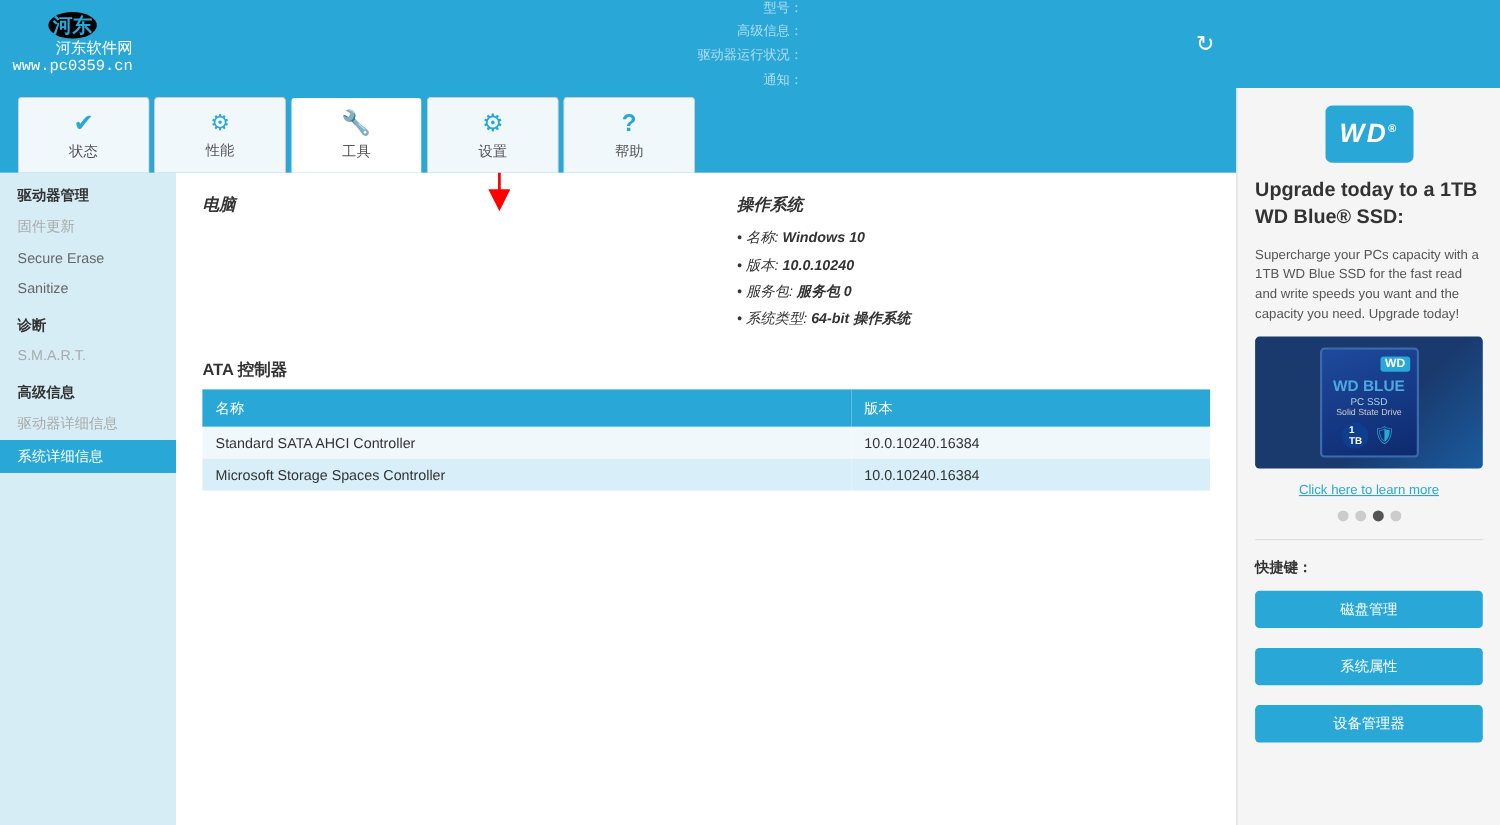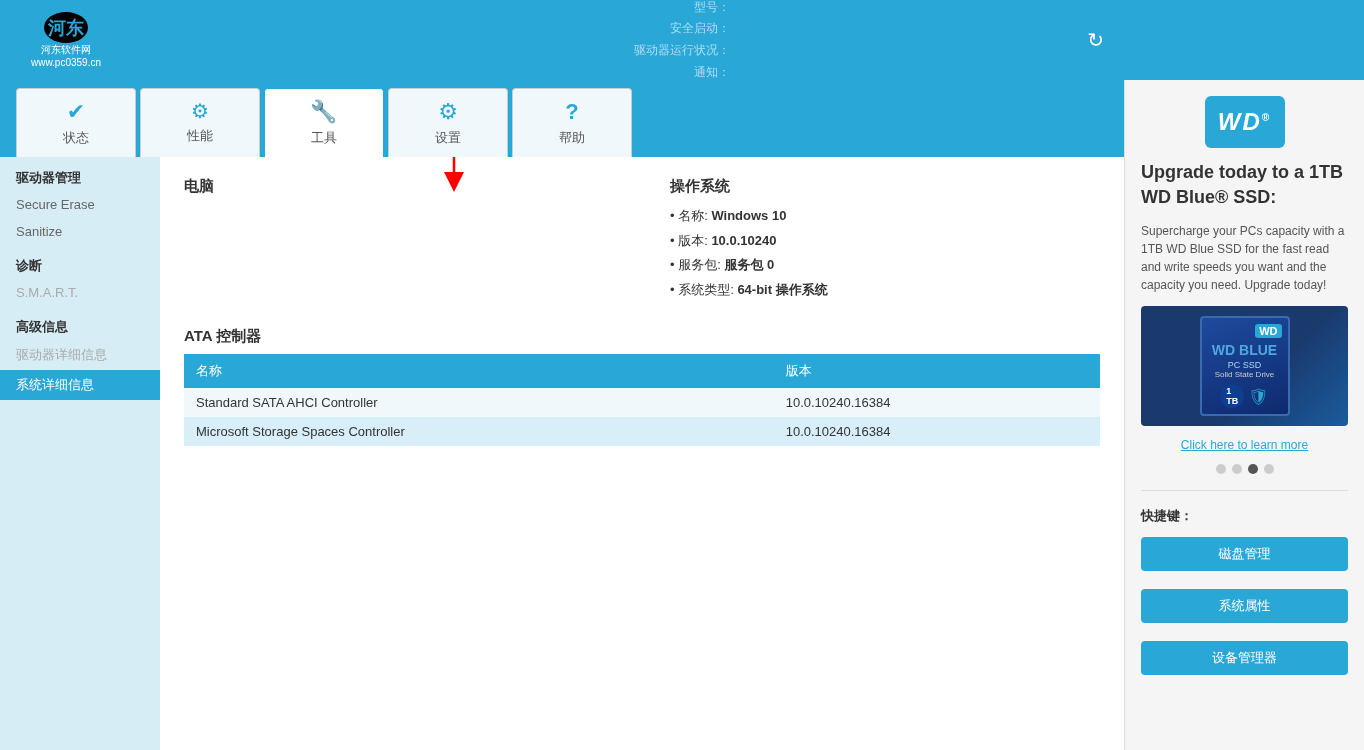--- a/index.html
+++ b/index.html
@@ -42,23 +42,24 @@
       background: #000000;
       border-radius: 50%;
       display: flex;
       align-items: center;
       justify-content: center;
       font-size: 18px;
       color: #29a8d8;
       font-weight: bold;
     }
     .logo-text {
-      font-size: 10px;
-      color: #fff;
-      text-align: center;
+      font-size: 14px;
+      color: #fff;
+      text-align: right;
+      font-family: Liberation Mono, monospace;
     }
     .header-info {
       position: absolute;
       left: 50%;
       transform: translateX(-50%);
       text-align: right;
       color: #b0ddf0;
       font-size: 12px;
       line-height: 1.8;
     }
@@ -151,20 +152,21 @@
       background: #fff;
       padding: 20px 24px;
       overflow-y: auto;
     }
 
     
     .info-row {
       display: flex;
       gap: 56px;
       margin-bottom: 24px;
+      font-style: italic;
     }
     .info-col {
       flex: 1;
     }
     .info-col-title {
       font-size: 15px;
       font-weight: bold;
       color: #333;
       margin-bottom: 8px;
     }
@@ -364,21 +366,21 @@
     <div class="logo-img">
       <div class="logo-circle">河东</div>
       <div class="logo-text">
         <span>河东软件网</span><br>
         <span>www.pc0359.cn</span>
       </div>
     </div>
   </div>
   <div class="header-info">
     <span>型号：</span>
-    <span>安全启动：</span>
+    <span>高级信息：</span>
     <span>驱动器运行状况：</span>
     <span>通知：</span>
   </div>
   <div class="header-refresh">↻</div>
 </div>
 
 <div class="main-layout">
 
   <div class="left-area">
 
@@ -404,20 +406,21 @@
           <span class="tab-icon" style="font-size:22px;font-weight:bold;color:#29a8d8;">?</span>
           <span class="tab-label">帮助</span>
         </div>
       </div>
     </div>
 
     <div class="sidebar-and-main">
 
       <div class="sidebar">
         <div class="sidebar-section-title">驱动器管理</div>
+        <div class="sidebar-item disabled">固件更新</div>
         <div class="sidebar-item">Secure Erase</div>
         <div class="sidebar-item">Sanitize</div>
         <div class="sidebar-section-title">诊断</div>
         <div class="sidebar-item disabled">S.M.A.R.T.</div>
         <div class="sidebar-section-title">高级信息</div>
         <div class="sidebar-item disabled">驱动器详细信息</div>
         <div class="sidebar-item active">系统详细信息</div>
       </div>
 
       <div class="content">

